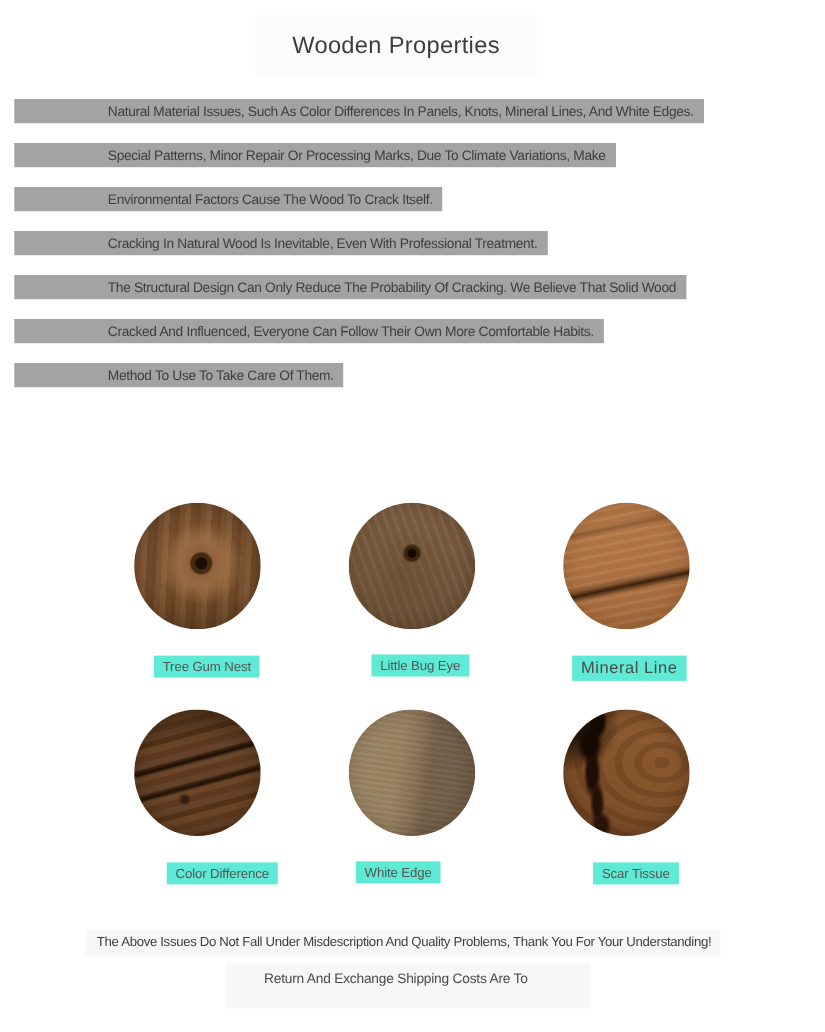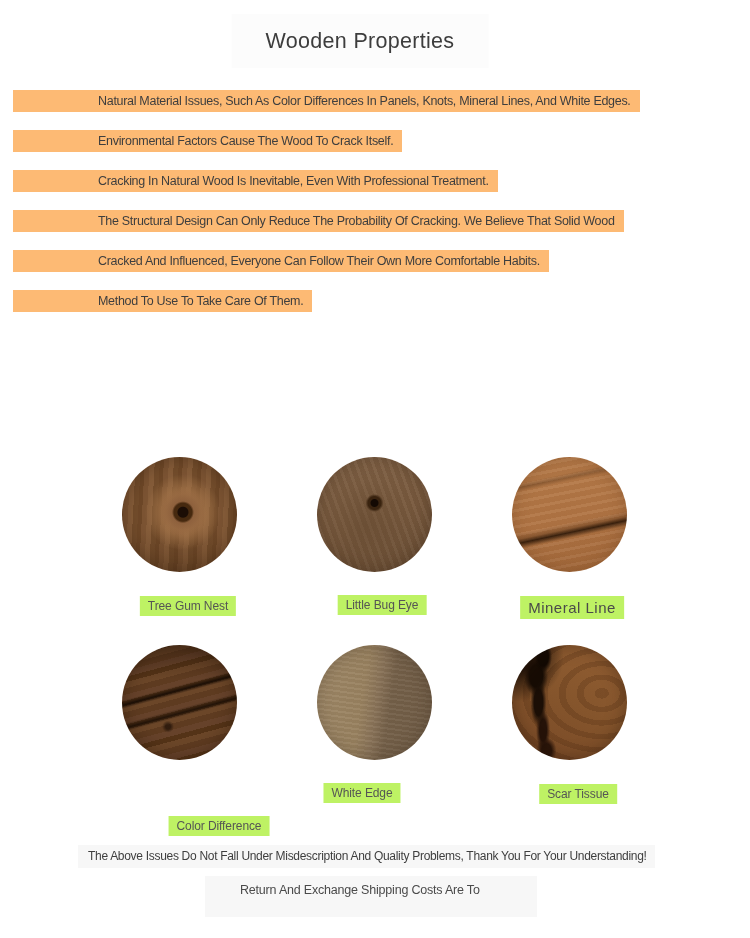--- a/index.html
+++ b/index.html
@@ -11,21 +11,21 @@
   .title-box{
     position:absolute;top:14px;left:50%;transform:translateX(-50%);
     background:#fcfcfc;padding:15px 34px 14px 34px;
   }
   .title-box h1{
     margin:0;font-size:21.5px;font-weight:400;color:#3d3d3d;letter-spacing:.3px;white-space:nowrap;
   }
   
   .paragraphs{position:absolute;top:90px;left:13px;}
   .line{
-    display:table;margin:0 0 18px 0;background:#fdba74;
+    display:table;margin:0 0 18px 0;background:#a3a3a3;
     font-size:12.5px;letter-spacing:-.3px;line-height:22px;color:#3e3e3e;
     padding:0 9px 0 85px;white-space:nowrap;
   }
   .line.gap{margin-top:4px;}
   
   .circle{position:absolute;width:115px;height:115px;border-radius:50%;}
   .c1{
     background:
       radial-gradient(circle at 53% 48%, #1b0d05 0 5px, #46290f 6px 9px, rgba(140,95,60,.9) 11px, rgba(140,95,60,0) 24px),
       radial-gradient(circle at 53% 48%, rgba(166,118,74,.85) 0 18px, rgba(166,118,74,0) 38px),
@@ -72,21 +72,21 @@
       radial-gradient(ellipse 7px 22px at 27% 74%, #251208 0 50%, rgba(37,18,8,0) 100%),
       radial-gradient(ellipse 10px 14px at 30% 92%, #2a1509 0 50%, rgba(42,21,9,0) 100%),
       radial-gradient(circle at 6% 10%, rgba(18,9,3,.85) 0 14px, rgba(18,9,3,0) 45px),
       repeating-radial-gradient(ellipse 120px 90px at 78% 42%, rgba(70,36,12,.22) 0 7px, rgba(0,0,0,0) 7px 18px),
       linear-gradient(205deg, #935f33 0%, #85552c 50%, #774826 100%);
     box-shadow:inset 0 0 18px rgba(35,17,7,.4);
   }
   
   .cap{
     position:absolute;transform:translateX(-50%);
-    background:#bef264;padding:3px 8px;white-space:nowrap;
+    background:#5eead4;padding:3px 8px;white-space:nowrap;
     font-size:12px;letter-spacing:-.1px;color:#555555;
   }
   .cap.big{font-size:15px;letter-spacing:.5px;color:#4a4a4a;}
   
   .notice{
     position:absolute;top:845px;left:78px;background:#f7f7f7;
     padding:0 8px 0 10px;line-height:23px;white-space:nowrap;
     font-size:12px;letter-spacing:-.3px;color:#3e3e3e;
   }
   .return-box{
@@ -99,39 +99,40 @@
 <body>
 
 <div class="page">
 
   <div class="title-box">
     <h1>Wooden Properties</h1>
   </div>
 
   <div class="paragraphs">
     <p class="line">Natural Material Issues, Such As Color Differences In Panels, Knots, Mineral Lines, And White Edges.</p>
+    <p class="line">Special Patterns, Minor Repair Or Processing Marks, Due To Climate Variations, Make</p>
     <p class="line">Environmental Factors Cause The Wood To Crack Itself.</p>
     <p class="line gap">Cracking In Natural Wood Is Inevitable, Even With Professional Treatment.</p>
     <p class="line">The Structural Design Can Only Reduce The Probability Of Cracking. We Believe That Solid Wood</p>
     <p class="line">Cracked And Influenced, Everyone Can Follow Their Own More Comfortable Habits.</p>
     <p class="line">Method To Use To Take Care Of Them.</p>
   </div>
 
   <div class="circle c1" style="left:122px;top:457px;"></div>
   <div class="circle c2" style="left:317px;top:457px;"></div>
   <div class="circle c3" style="left:512px;top:457px;"></div>
 
   <div class="circle c4" style="left:122px;top:645px;"></div>
   <div class="circle c5" style="left:317px;top:645px;"></div>
   <div class="circle c6" style="left:512px;top:645px;"></div>
 
   <div class="cap" style="left:188px;top:596px;">Tree Gum Nest</div>
   <div class="cap" style="left:382px;top:595px;">Little Bug Eye</div>
   <div class="cap big" style="left:572px;top:596px;">Mineral Line</div>
-  <div class="cap" style="left:202px;top:816px;margin-left:17px;">Color Difference</div>
+  <div class="cap" style="left:202px;top:784px;">Color Difference</div>
   <div class="cap" style="left:362px;top:783px;">White Edge</div>
   <div class="cap" style="left:578px;top:784px;">Scar Tissue</div>
 
   <div class="notice">The Above Issues Do Not Fall Under Misdescription And Quality Problems, Thank You For Your Understanding!</div>
   <div class="return-box">
     <div>Return And Exchange Shipping Costs Are To</div>
   </div>
 
 </div>
 

